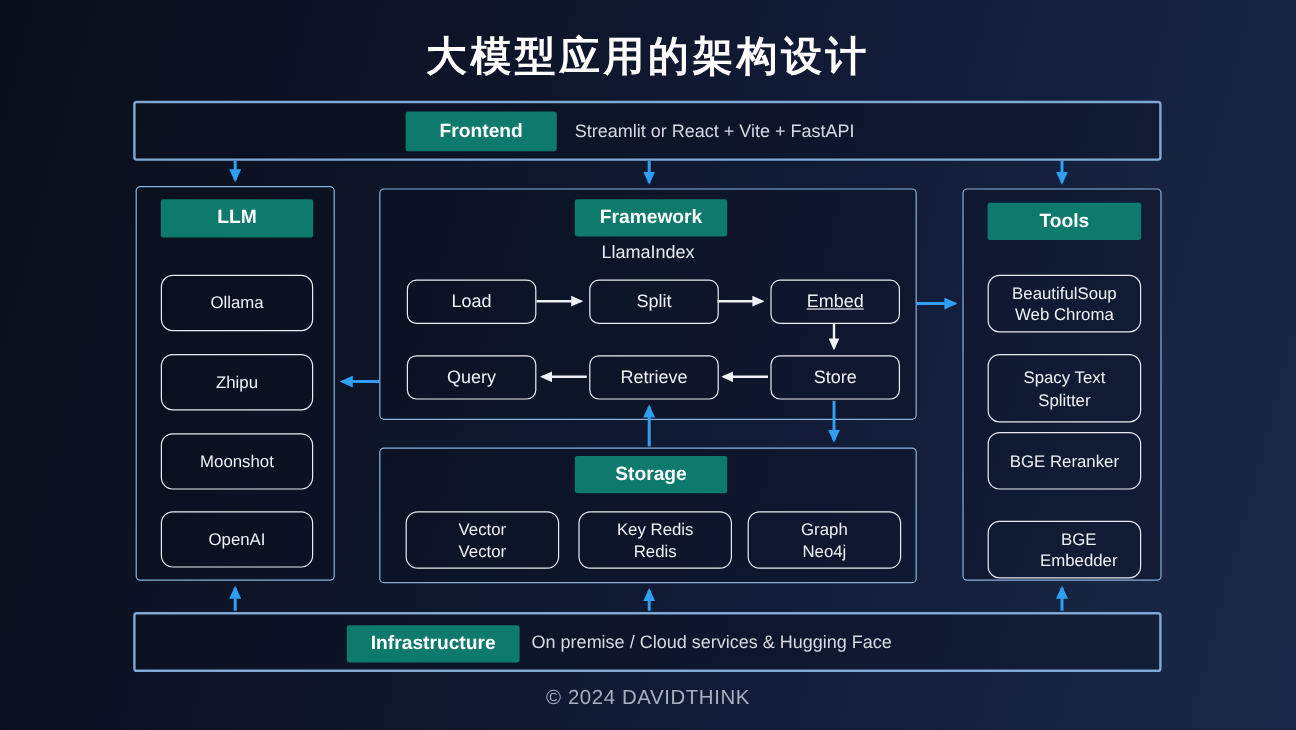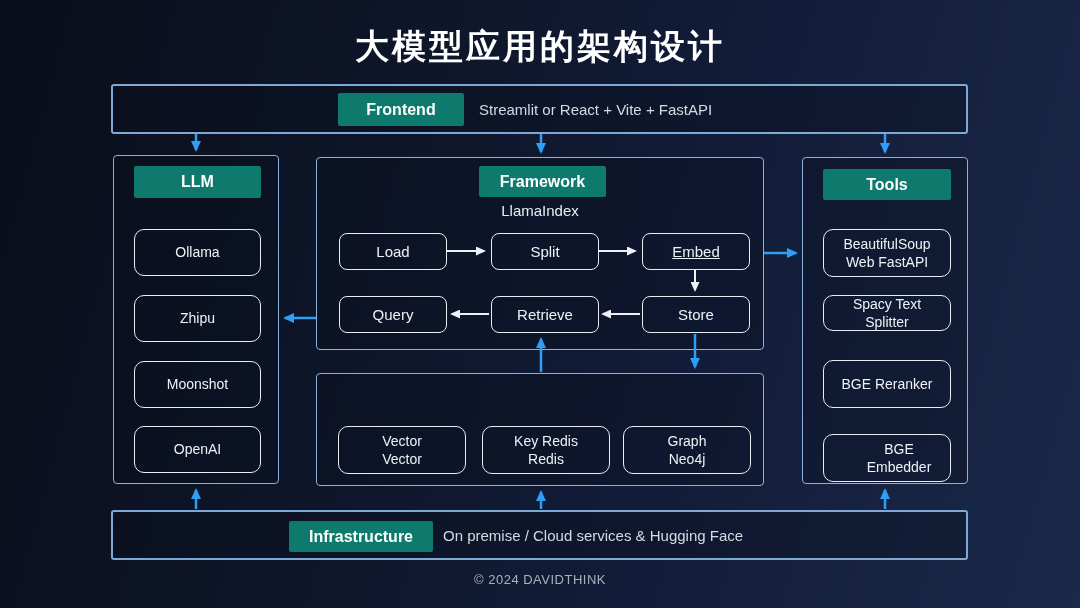--- a/index.html
+++ b/index.html
@@ -49,21 +49,21 @@
     color:#eef1f5;font-size:14px;line-height:1.3;text-align:center;
     box-sizing:border-box;
   }
   .fw-node{border-radius:8px;font-size:15px;align-items:center;}
   .subtitle{
     position:absolute;left:0;width:100%;text-align:center;
     color:#e8ecf2;font-size:15px;
   }
   .footer{
     position:absolute;top:572px;left:0;width:100%;
-    text-align:center;color:#a9b1bf;font-size:13px;letter-spacing:0.5px;
+    text-align:center;color:#a9b1bf;font-size:17px;letter-spacing:0.5px;
   }
   svg.arrows{position:absolute;top:0;left:0;pointer-events:none;}
 </style>
 </head>
 <body>
 
 <div class="canvas">
 
   <div class="title">大模型应用的架构设计</div>
 
@@ -105,41 +105,42 @@
     </div>
     <div class="node fw-node" style="left:174px;top:138px;width:108px;height:37px;">
       <span>Retrieve</span>
     </div>
     <div class="node fw-node" style="left:325px;top:138px;width:108px;height:37px;">
       <span>Store</span>
     </div>
   </section>
 
   <section class="panel" style="left:316px;top:373px;width:448px;height:113px;">
+    <div class="teal" style="left:162px;top:6px;width:127px;height:31px;">Storage</div>
     <div class="node" style="left:21px;top:52px;width:128px;height:48px;">
       <span>Vector</span>
       <span>Vector</span>
     </div>
     <div class="node" style="left:165px;top:52px;width:128px;height:48px;">
       <span>Key Redis</span>
       <span>Redis</span>
     </div>
     <div class="node" style="left:306px;top:52px;width:128px;height:48px;">
       <span>Graph</span>
       <span>Neo4j</span>
     </div>
   </section>
 
   <section class="panel" style="left:802px;top:157px;width:166px;height:327px;">
     <div class="teal" style="left:20px;top:11px;width:128px;height:31px;">Tools</div>
     <div class="node" style="left:20px;top:71px;width:128px;height:48px;">
       <span>BeautifulSoup</span>
-      <span>Web FastAPI</span>
+      <span>Web Chroma</span>
     </div>
-    <div class="node" style="left:20px;top:137px;width:128px;height:36px;">
+    <div class="node" style="left:20px;top:137px;width:128px;height:57px;">
       <span>Spacy Text</span>
       <span>Splitter</span>
     </div>
     <div class="node" style="left:20px;top:202px;width:128px;height:48px;">
       <span>BGE Reranker</span>
     </div>
     <div class="node" style="left:20px;top:276px;width:128px;height:48px;padding-left:24px;">
       <span>BGE</span>
       <span>Embedder</span>
     </div>

